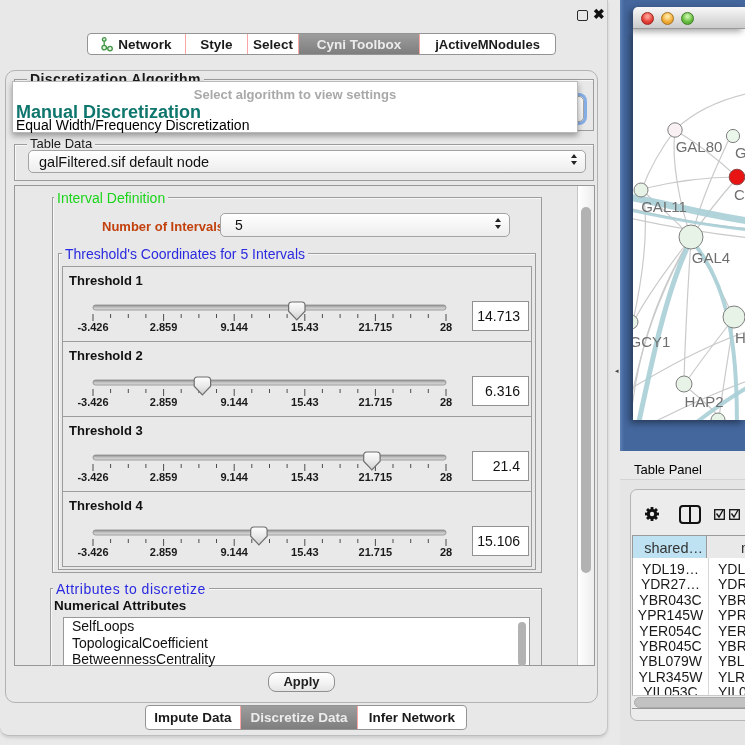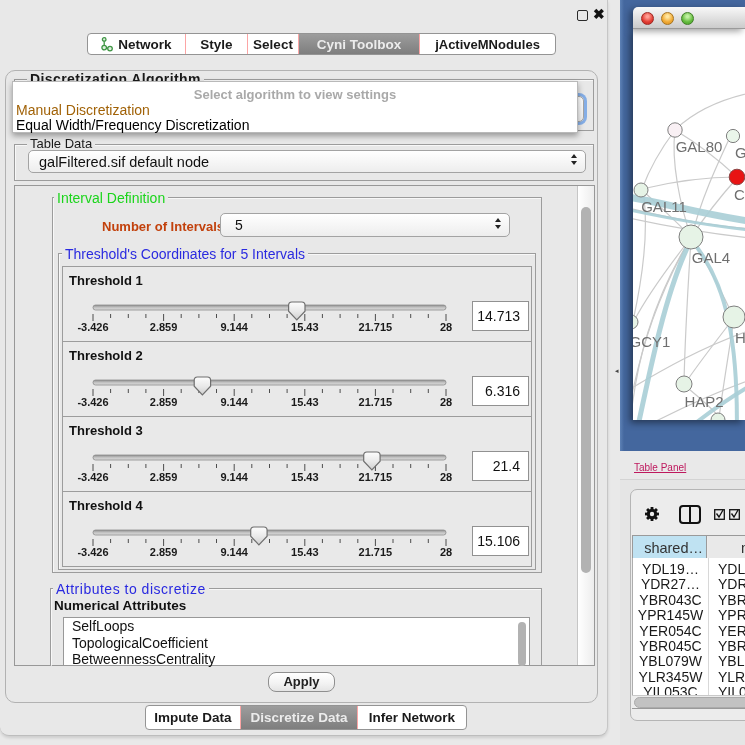--- a/index.html
+++ b/index.html
@@ -17,21 +17,21 @@
 .fs { position:absolute; border:1px solid #9c9c9c; box-shadow:inset 1px 1px 0 rgba(255,255,255,0.7); }
 .legend { position:absolute; background:#e8e8e8; font-size:14px; padding:0 3px; white-space:nowrap; color:#1a1a1a; }
 .combo { position:absolute; background:linear-gradient(#ffffff,#ededed); border:1px solid #a3a3a3; border-radius:5px; font-size:14px; color:#111; }
 .combo span { position:absolute; left:10px; top:3px; }
 .updn { position:absolute; left:auto !important; right:7px; top:2px; width:9px; text-align:center; }
 .updn i { display:block; width:0; height:0; border-left:3.5px solid transparent; border-right:3.5px solid transparent; font-style:normal; margin:0 auto; }
 .updn .u { border-bottom:4.5px solid #222; margin-bottom:3px; }
 .updn .d { border-top:4.5px solid #222; }
 #popup { position:absolute; left:12px; top:81px; width:566px; height:52px; background:#fff; border:1px solid #b9b9b9; box-shadow:0 3px 6px rgba(0,0,0,0.35); z-index:40; }
 #popup .ph { position:absolute; top:5px; left:0; width:100%; text-align:center; color:#a9a9a9; font-weight:bold; font-size:13px; }
-#popup .it1 { position:absolute; top:20px; left:3px; font-weight:normal; color:#a16207; font-size:14px; }
+#popup .it1 { position:absolute; top:20px; left:3px; font-weight:bold; color:#0f766e; font-size:18px; }
 #popup .it2 { position:absolute; top:35px; left:3px; color:#000; font-size:14px; }
 #spane { position:absolute; left:14px; top:185px; width:581px; height:481px; border:1px solid #989898; background:#e8e8e8; }
 #vsb { position:absolute; right:0; top:0; width:17px; height:100%; border-left:1px solid #c6c6c6; background:linear-gradient(90deg,#ffffff,#ededed); }
 #vsb .thumb { position:absolute; left:3px; top:21px; width:10px; height:366px; border-radius:5px; background:#b2b2b2; }
 .tbox { position:absolute; left:62px; width:470px; height:76px; border:1px solid #9c9c9c; background:#e9e9e9; }
 .tlabel { position:absolute; left:6px; top:6px; font-size:13px; font-weight:bold; color:#111; }
 .tval { position:absolute; left:409px; top:34px; width:57px; height:30px; background:#fff; border:1px solid #919191; font-size:14px; color:#111; text-align:right; padding:6px 8px 0 0; }
 #alist { position:absolute; left:63px; top:617px; width:467px; height:49px; background:#fff; border:1px solid #989898; font-size:14px; color:#111; }
 #alist div { padding-left:8px; height:16.5px; line-height:16.5px; }
 #alist .sb { position:absolute; right:3px; top:4px; width:8px; height:44px; background:#b2b2b2; border-radius:4px; padding:0; }
@@ -39,21 +39,21 @@
 #botseg { left:145px; top:705px; height:25px;text-align:center; }
 #blue { position:absolute; left:620px; top:0; width:125px; height:451px; background:linear-gradient(90deg,#5d81b5 0px,#44679e 4px,#44679e 100%); }
 #nettitle { position:absolute; left:633px; top:7px; width:112px; height:22px; background:linear-gradient(#f8f8f8,#cbcbcb); border-top-left-radius:5px; border-bottom:1px solid #9a9a9a; box-shadow:-3px 2px 7px rgba(0,0,0,0.4); }
 .tl { position:absolute; top:5px; width:13px; height:13px; border-radius:50%; }
 #tlr { background:radial-gradient(circle at 50% 32%,#ff9d93 12%,#e23b31 60%,#c52c24); border:1px solid #9d2823; }
 #tly { background:radial-gradient(circle at 50% 32%,#ffe6a0 12%,#f0a832 60%,#d8922a); border:1px solid #a6741f; }
 #tlg { background:radial-gradient(circle at 50% 32%,#c0f0a0 12%,#62ba3c 60%,#4da32f); border:1px solid #3f7d26; }
 #canvas { position:absolute; left:633px; top:29px; width:112px; height:391px; background:#fff; box-shadow:-3px 3px 7px rgba(0,0,0,0.45); }
 #net { position:absolute; left:0; top:0; }
 #tpbar { position:absolute; left:620px; top:451px; width:125px; height:29px; background:#e9e9e9; border-bottom:1px solid #d4d4d4; }
-#tpbar span { position:absolute; left:14px; top:11px; font-size:10px; color:#be185d;text-decoration:underline; }
+#tpbar span { position:absolute; left:14px; top:11px; font-size:13px; color:#000000; }
 #rbot { position:absolute; left:620px; top:480px; width:125px; height:265px; background:#e5e5e5; }
 #tpanel { position:absolute; left:630px; top:489px; width:130px; height:232px; background:#ececec; border:1px solid #b5b5b5; border-radius:7px; }
 #thead { position:absolute; left:632px; top:535px; width:113px; height:27px; border-top:1px solid #9a9a9a; border-bottom:1px solid #9a9a9a; font-size:13px; color:#333; }
 #thead .h1 { position:absolute; left:0; top:0; width:75px; height:100%; background:#bfe2f2; border-left:1px solid #9a9a9a; border-right:1px solid #9a9a9a; text-align:right; padding-right:3px; font-size:14.5px; line-height:24px; }
 #thead .h2 { position:absolute; left:76px; top:0; width:37px; height:100%; background:#e9e9e9; padding-left:33px; font-size:14.5px; line-height:24px; }
 #tbody { position:absolute; left:632px; top:558px; width:113px; height:138px; background:#fff; border-left:1px solid #adadad; overflow:hidden; }
 .trow { position:absolute; left:0; width:200px; font-size:14px; color:#1a1a1a; }
 .trow .c1 { position:absolute; left:0; width:75px; text-align:center; }
 .trow .c2 { position:absolute; left:85px; }
 #tbody .cline { position:absolute; left:75px; top:0; width:1px; height:100%; background:#d8d8d8; }

